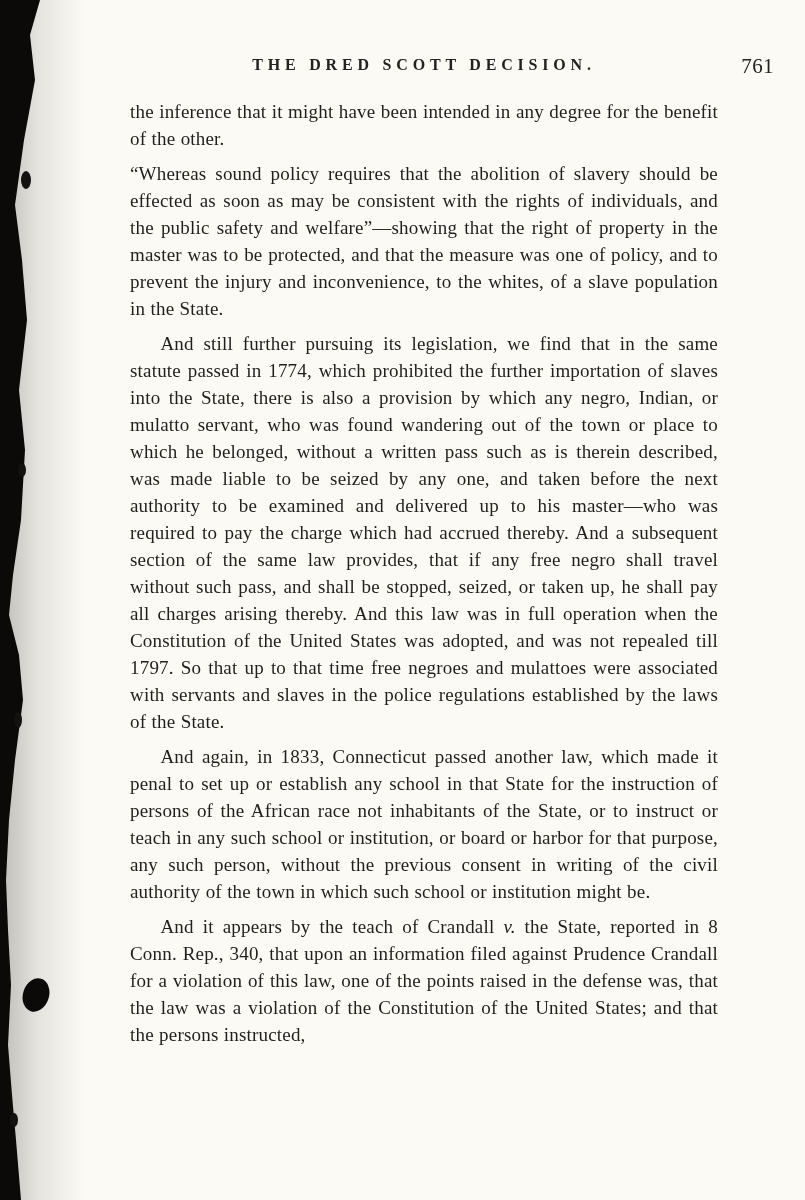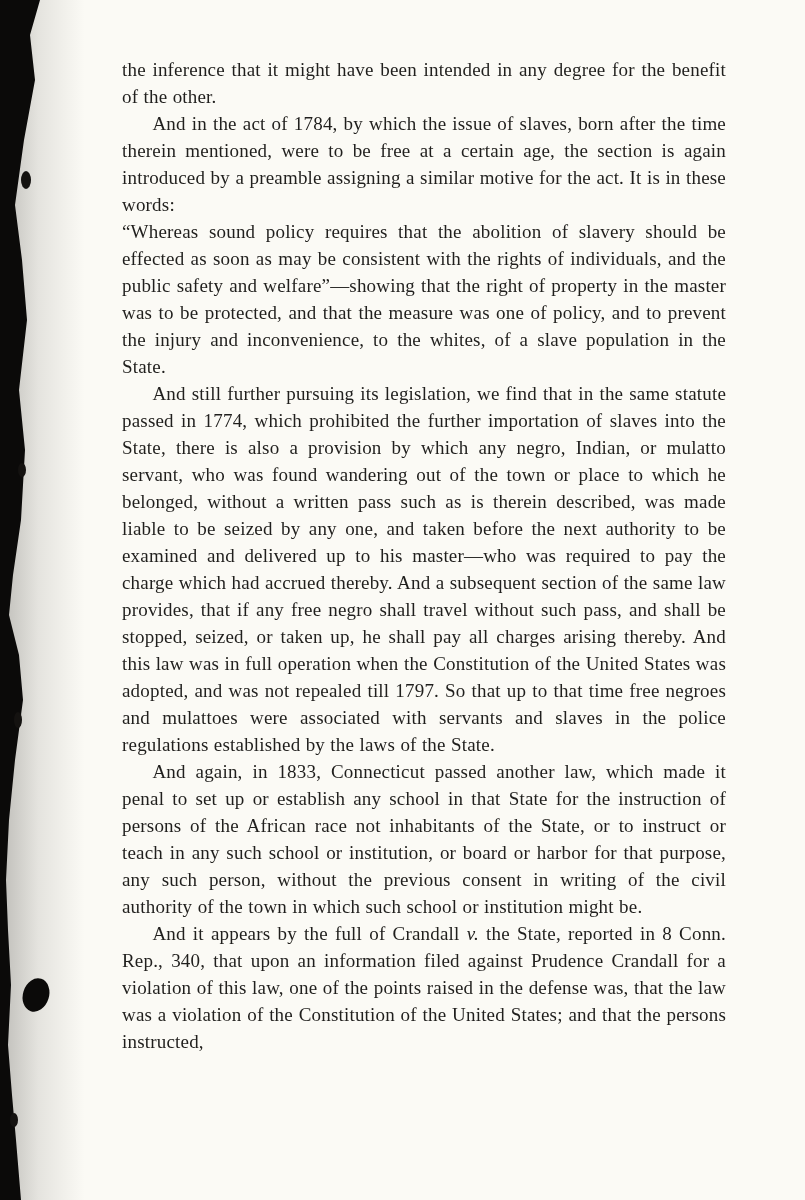--- a/index.html
+++ b/index.html
@@ -48,21 +48,21 @@
   }
   .page-number {
     position: absolute;
     top: -2px;
     right: -48px;
     font-size: 21px;
     letter-spacing: 0.02em;
     color: #232220;
   }
   .para {
-    margin: 0;
+    margin: 8px;
     font-size: 19px;
     line-height: 27px;
     text-align: justify;
     letter-spacing: 0.01em;
     word-spacing: 0.02em;
   }
   .para.indent { text-indent: 1.6em; }
   .para i { font-style: italic; }
 </style>
 </head>
@@ -74,29 +74,32 @@
     <polygon fill="#0b0a09" points="0,0 40,0 30,35 35,80 24,140 15,205 22,260 27,320 19,390 25,450 21,520 13,575 9,615 19,655 23,700 15,760 9,820 6,880 8,930 11,985 8,1045 12,1095 16,1140 21,1200 0,1200"></polygon>
     <ellipse fill="#0b0a09" cx="36" cy="995" rx="13" ry="17" transform="rotate(18 36 995)"></ellipse>
     <ellipse fill="#141210" cx="26" cy="180" rx="5" ry="9"></ellipse>
     <ellipse fill="#141210" cx="22" cy="470" rx="4" ry="7"></ellipse>
     <ellipse fill="#141210" cx="18" cy="720" rx="4" ry="8"></ellipse>
     <ellipse fill="#141210" cx="14" cy="1120" rx="4" ry="7"></ellipse>
   </svg>
 
   <div class="content">
 
+    <div class="header">
+      <span class="title">THE DRED SCOTT DECISION.</span>
+      <span class="page-number">761</span>
+    </div>
 
     <p class="para">the inference that it might have been intended in any degree for the benefit of the other.</p>
 
-    <p class="para indent">And in the act of 1784, by which the issue of slaves, born after the time therein mentioned, were to be free at a certain age, the section is again introduced by a preamble assigning a similar motive for the act.  It is in these words:</p>
 
     <p class="para">“Whereas sound policy requires that the abolition of slavery should be effected as soon as may be consistent with the rights of individuals, and the public safety and welfare”—showing that the right of property in the master was to be protected, and that the measure was one of policy, and to prevent the injury and inconvenience, to the whites, of a slave population in the State.</p>
 
     <p class="para indent">And still further pursuing its legislation, we find that in the same statute passed in 1774, which prohibited the further importation of slaves into the State, there is also a provision by which any negro, Indian, or mulatto servant, who was found wandering out of the town or place to which he belonged, without a written pass such as is therein described, was made liable to be seized by any one, and taken before the next authority to be examined and delivered up to his master—who was required to pay the charge which had accrued thereby.  And a subsequent section of the same law provides, that if any free negro shall travel without such pass, and shall be stopped, seized, or taken up, he shall pay all charges arising thereby.  And this law was in full operation when the Constitution of the United States was adopted, and was not repealed till 1797.  So that up to that time free negroes and mulattoes were associated with servants and slaves in the police regulations established by the laws of the State.</p>
 
     <p class="para indent">And again, in 1833, Connecticut passed another law, which made it penal to set up or establish any school in that State for the instruction of persons of the African race not inhabitants of the State, or to instruct or teach in any such school or institution, or board or harbor for that purpose, any such person, without the previous consent in writing of the civil authority of the town in which such school or institution might be.</p>
 
     <p class="para indent">
-      <span>And it appears by the full of Crandall </span><i>v.</i><span> the State, reported in 8 Conn. Rep., 340, that upon an information filed against Prudence Crandall for a violation of this law, one of the points raised in the defense was, that the law was a violation of the Constitution of the United States; and that the persons instructed,</span>
+      <span>And it appears by the teach of Crandall </span><i>v.</i><span> the State, reported in 8 Conn. Rep., 340, that upon an information filed against Prudence Crandall for a violation of this law, one of the points raised in the defense was, that the law was a violation of the Constitution of the United States; and that the persons instructed,</span>
     </p>
 
   </div>
 </div>
 
 </body></html>

